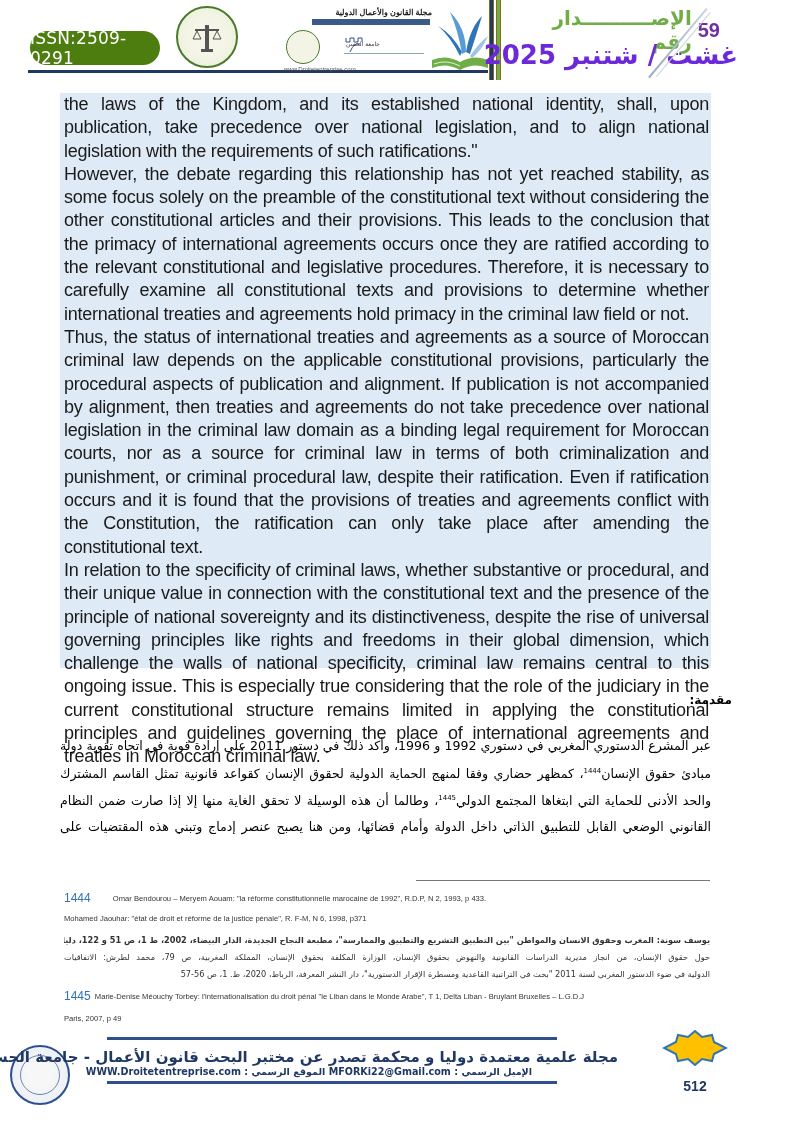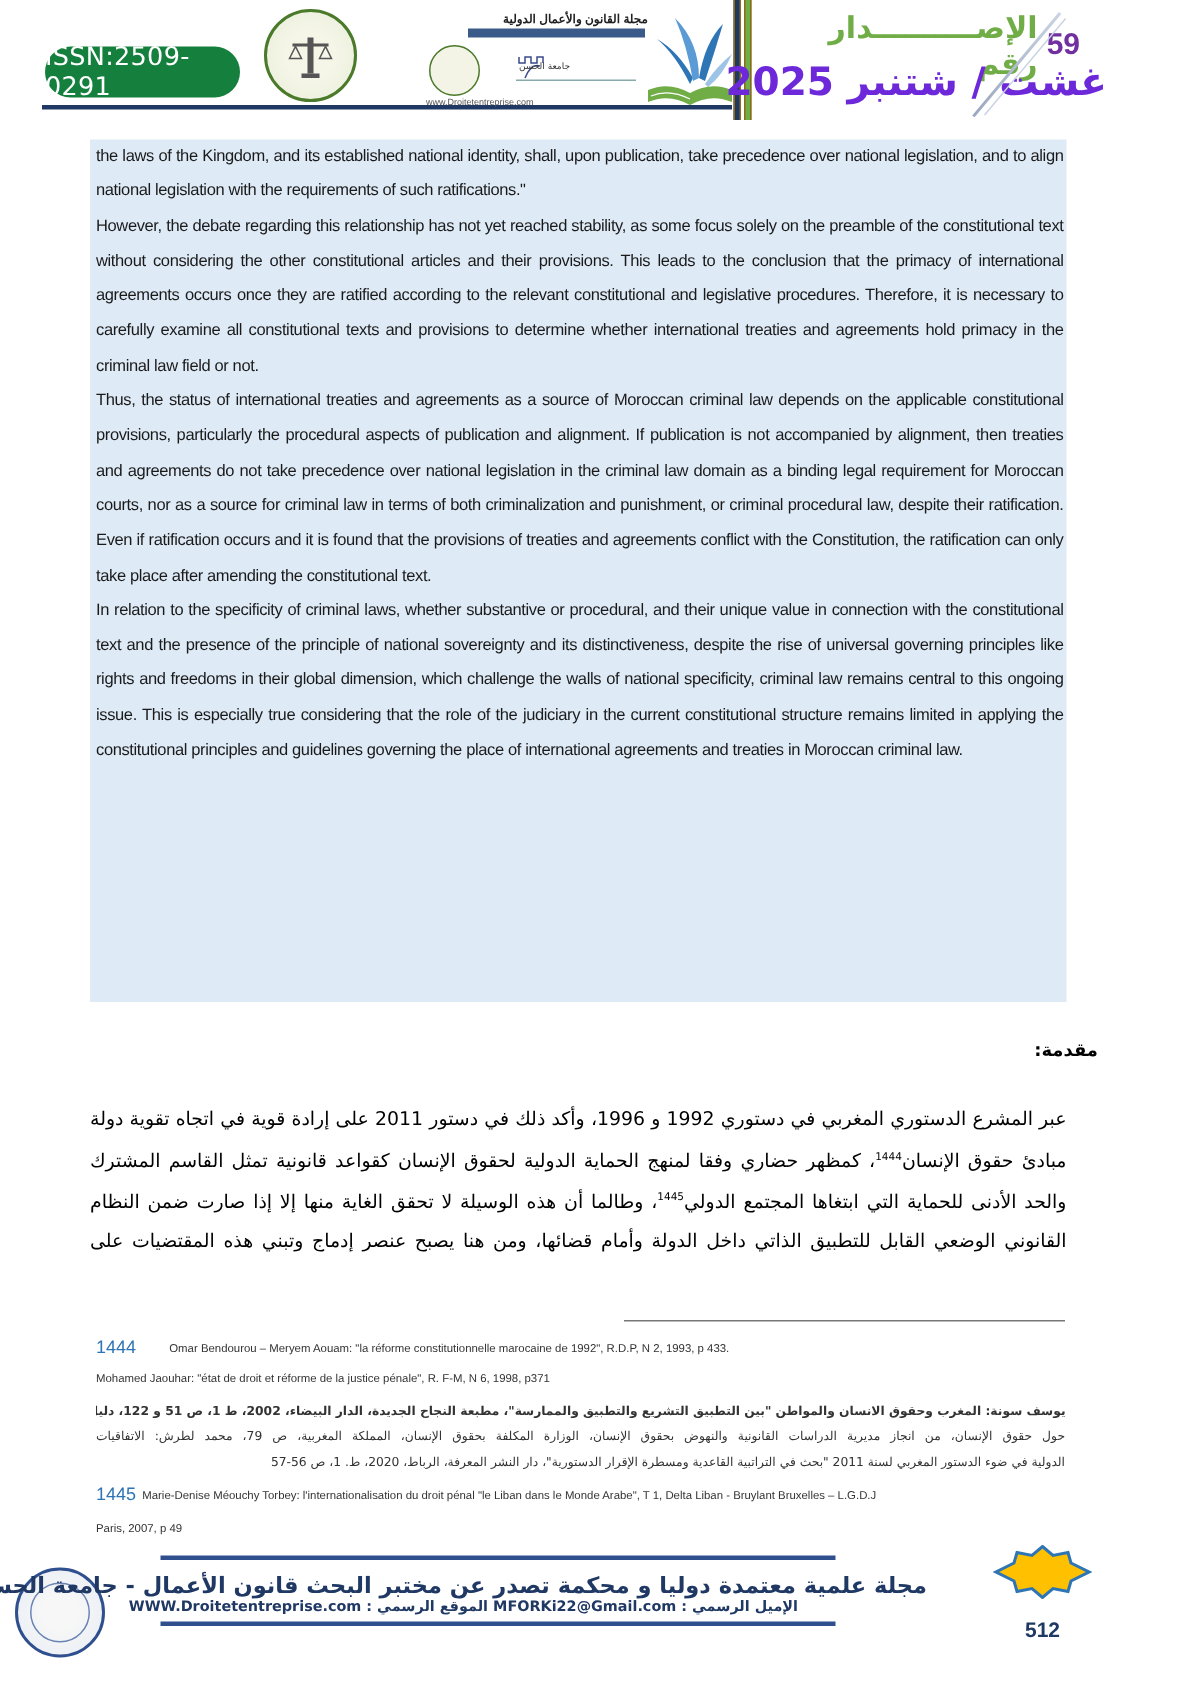--- a/index.html
+++ b/index.html
@@ -3,21 +3,21 @@
 <meta charset="utf-8">
 <style>
   * { box-sizing: border-box; margin: 0; padding: 0; }
   html, body { width: 794px; height: 1123px; background: #ffffff; overflow: hidden; }
   body { position: relative; font-family: "Liberation Sans", sans-serif; color: #1a1a1a; }
 
   
   .header { position: absolute; left: 0; top: 0; width: 794px; height: 82px; }
   .issn-badge {
     position: absolute; left: 30px; top: 31px; width: 130px; height: 34px;
-    background: #15803d; border-radius: 17px; color: #fff;
+    background: #4d7c0f; border-radius: 17px; color: #fff;
     font-family: "DejaVu Sans", sans-serif; font-size: 17px; font-weight: normal;
     display: flex; align-items: center; justify-content: center; letter-spacing: 0.2px;
   }
   .header-rule {
     position: absolute; left: 28px; top: 70px; width: 460px; height: 3px; background: #1f3864;
   }
   .lab-logo {
     position: absolute; left: 176px; top: 6px; width: 62px; height: 62px; border-radius: 50%;
     border: 2px solid #4a7a2a; background: radial-gradient(circle, #f5f5e8 40%, #e8efd8 100%);
     display:flex; align-items:center; justify-content:center;
@@ -48,21 +48,21 @@
   .diag-line { position:absolute; left:706px; top:8px; width:2px; height:90px; background: linear-gradient(#c9d3e3, #9aa7bf); transform: rotate(40deg); transform-origin: top left; }
   .diag-line2 { position:absolute; left:710px; top:12px; width:1px; height:84px; background:#c9d3e3; transform: rotate(40deg); transform-origin: top left; }
 
   
   .en-box {
     position: absolute; left: 60px; top: 93px; width: 651px; height: 575px;
     background: #deeaf6;
   }
   .en-text {
     position: absolute; left: 64px; top: 93px; width: 645px;
-    font-family: "Liberation Sans", sans-serif; font-size: 11px; line-height: 23.3px;
+    font-family: "Liberation Sans", sans-serif; font-size: 18px; line-height: 23.3px;
     color: #1a1a1a; text-align: justify; letter-spacing: -0.25px; word-spacing: 0px;
   }
   .en-text p { margin: 0; }
 
   
   .ar-heading {
     position: absolute; right: 62px; top: 693px; font-family: "DejaVu Sans", sans-serif;
     font-weight: bold; font-size: 12px; direction: rtl; color:#000;
   }
   .ar-body {

